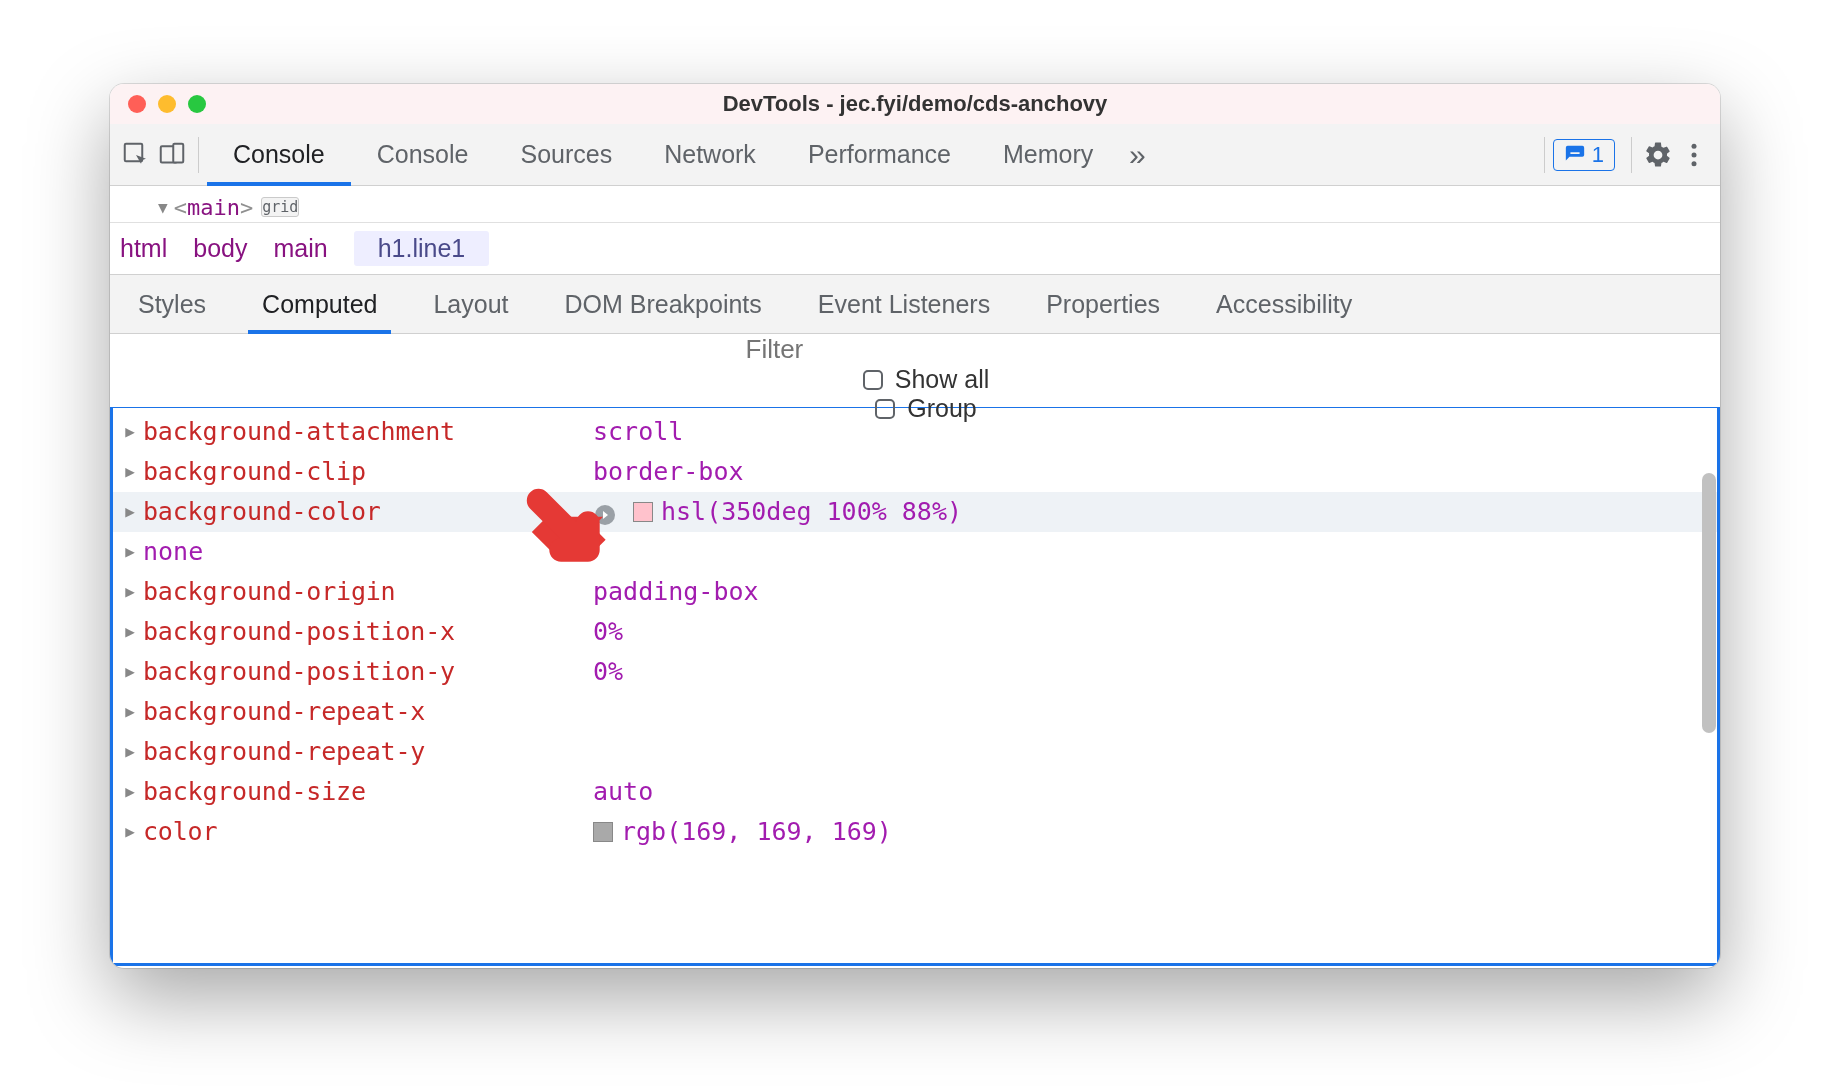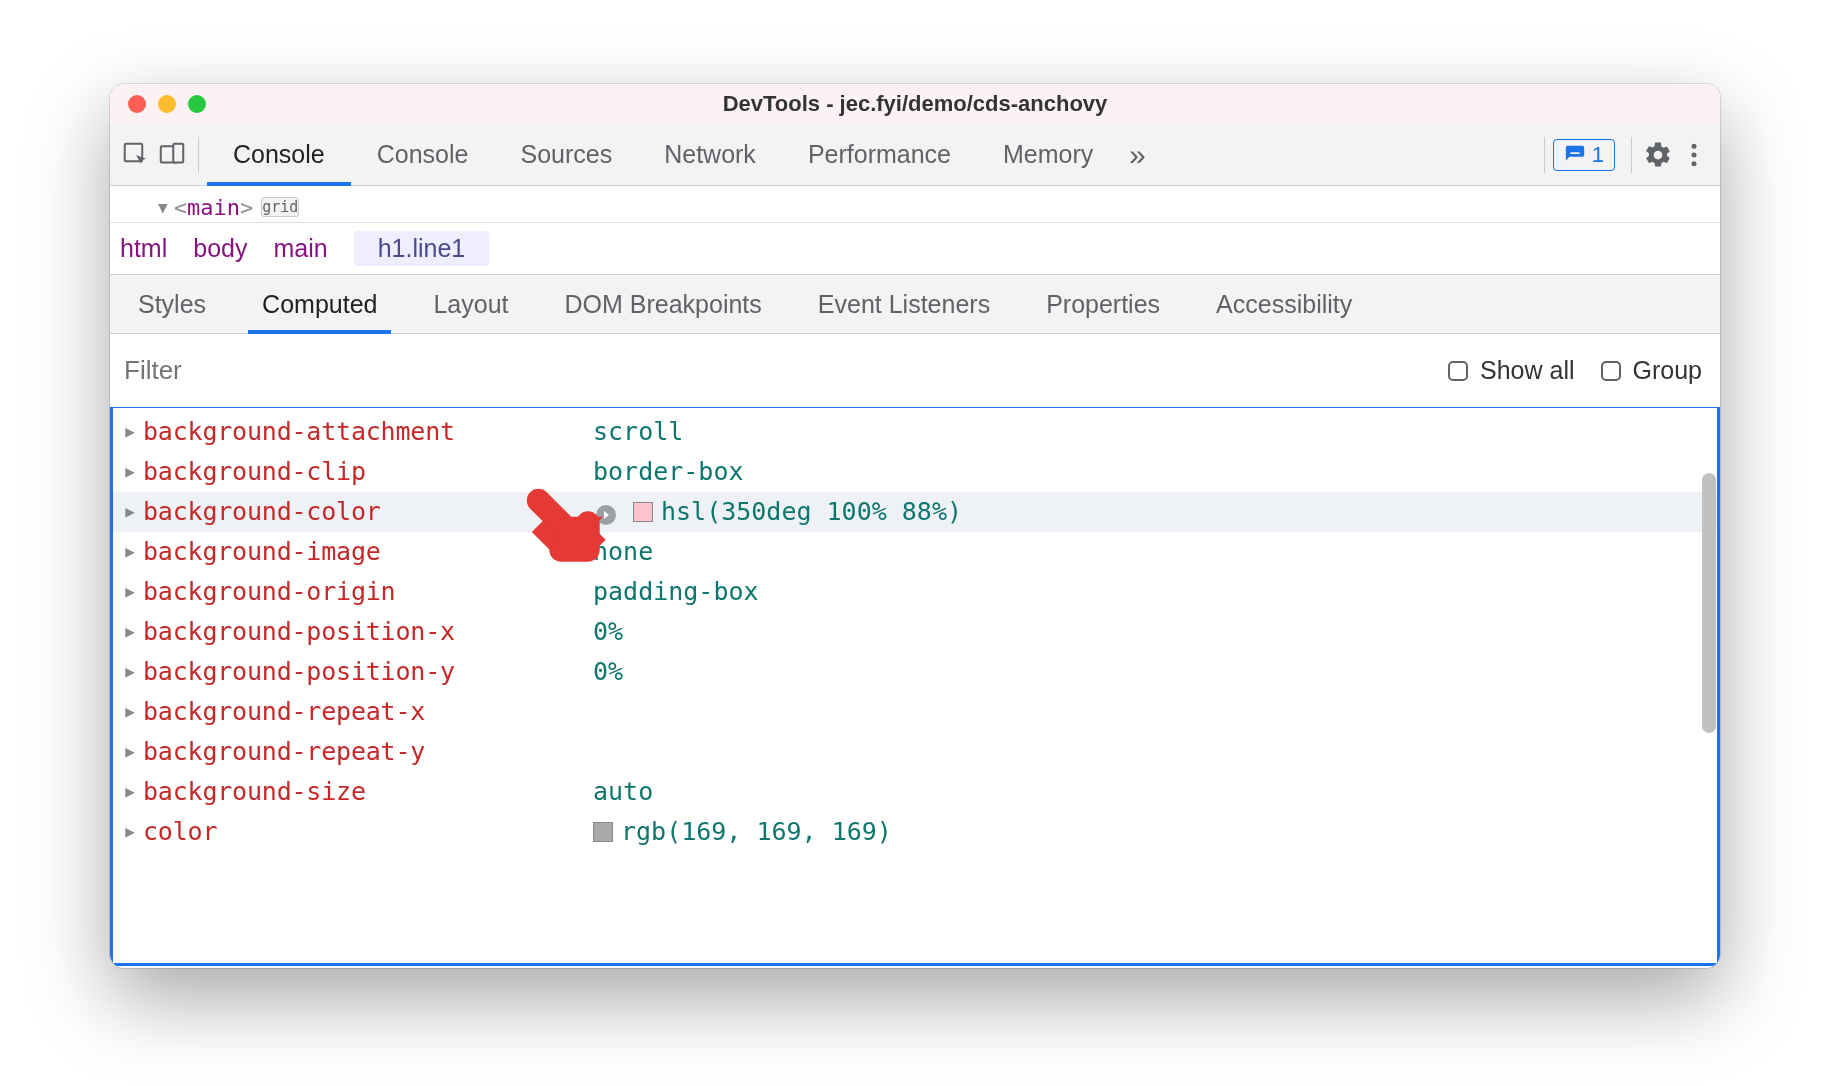--- a/index.html
+++ b/index.html
@@ -41,33 +41,33 @@
 .crumb { color:#881280; cursor:pointer; }
 .crumb.sel { background:#eef; color:#4a4a8a; padding:3px 24px; border-radius:3px;}
 
 
 .subtabs { height:60px; border-top:1px solid #d0d0d0; border-bottom:1px solid #d0d0d0; background:#f3f3f3; display:flex; align-items:center; }
 .subtab { padding:0 28px; height:60px; display:flex; align-items:center; font-size:25px; color:#5f6368; position:relative; cursor:pointer;}
 .subtab.active { color:#202124; font-weight:500;}
 .subtab.active::after { content:""; position:absolute; left:14px; right:14px; bottom:0; height:4px; background:#1a73e8;}
 
 
-.filter-row { height:74px; border-bottom:1px solid #1a73e8; display:flex; align-items:center; padding:0 18px 0 14px; }
+.filter-row { height:74px; border-bottom:1px solid #1a73e8; display:flex; align-items:center; padding:0 18px 0 14px;flex-direction:column; }
 .filter-input { border:none; outline:none; font-size:26px; color:#777; flex:1; background:transparent; }
 .cb { display:flex; align-items:center; gap:10px; font-size:25px; color:#333; margin-left:24px; }
 .cb svg{display:block;}
 
 
 .list-wrap { border:3px solid #1a73e8; border-top:none; margin:0; position:relative; height:calc(100% - 40px - 62px - 36px - 52px - 60px - 74px - 2px); overflow:hidden;}
 .list { font-family: Menlo, Consolas, monospace; font-size:25px; line-height:40px; padding-top:4px;}
 .row { display:flex; align-items:center; height:40px; padding-left:10px;}
 .row.hl { background:#eef2f6;}
 .row .tri { width:14px; color:#888; font-size:16px; margin-right:6px; text-align:center;}
 .prop { color:#c62828; flex:0 0 450px; letter-spacing:-0.2px;}
-.val { color:#0f766e; display:flex; align-items:center; gap:8px;text-align:center;}
+.val { color:#a21caf; display:flex; align-items:center; gap:8px;}
 .swatch { width:20px; height:20px; border:1px solid #888; display:inline-block;}
 .go-icon { color:#9aa0a6; width:26px; height:26px; display:inline-block; margin-right:6px;}
 
 
 .scrollbar { position:absolute; right:4px; top:44%; width:14px; height:260px; background:#c1c1c1; border-radius:10px;}
 
 
 .annot-arrow { position:absolute; left:525px; top:487px; color:#e53935; pointer-events:none;}
 .annot-arrow svg{display:block;}
 </style>
@@ -193,21 +193,20 @@
             <span class="go-icon"><svg width="24" height="24" viewBox="0 0 24 24" fill="currentColor">
                 <circle cx="12" cy="12" r="10"></circle>
                 <path d="M10 8l5 4-5 4z" fill="#fff"></path>
               </svg></span>
             <span class="swatch" style="background: rgb(255, 194, 204);"></span>
             <span>hsl(350deg 100% 88%)</span>
           </span>
         </div>
         <div class="row">
           <span class="tri">▶</span>
-          <span class="prop">background-image</span>
           <span class="val">
             <span>none</span>
           </span>
         </div>
         <div class="row">
           <span class="tri">▶</span>
           <span class="prop">background-origin</span>
           <span class="val">
             <span>padding-box</span>
           </span>

